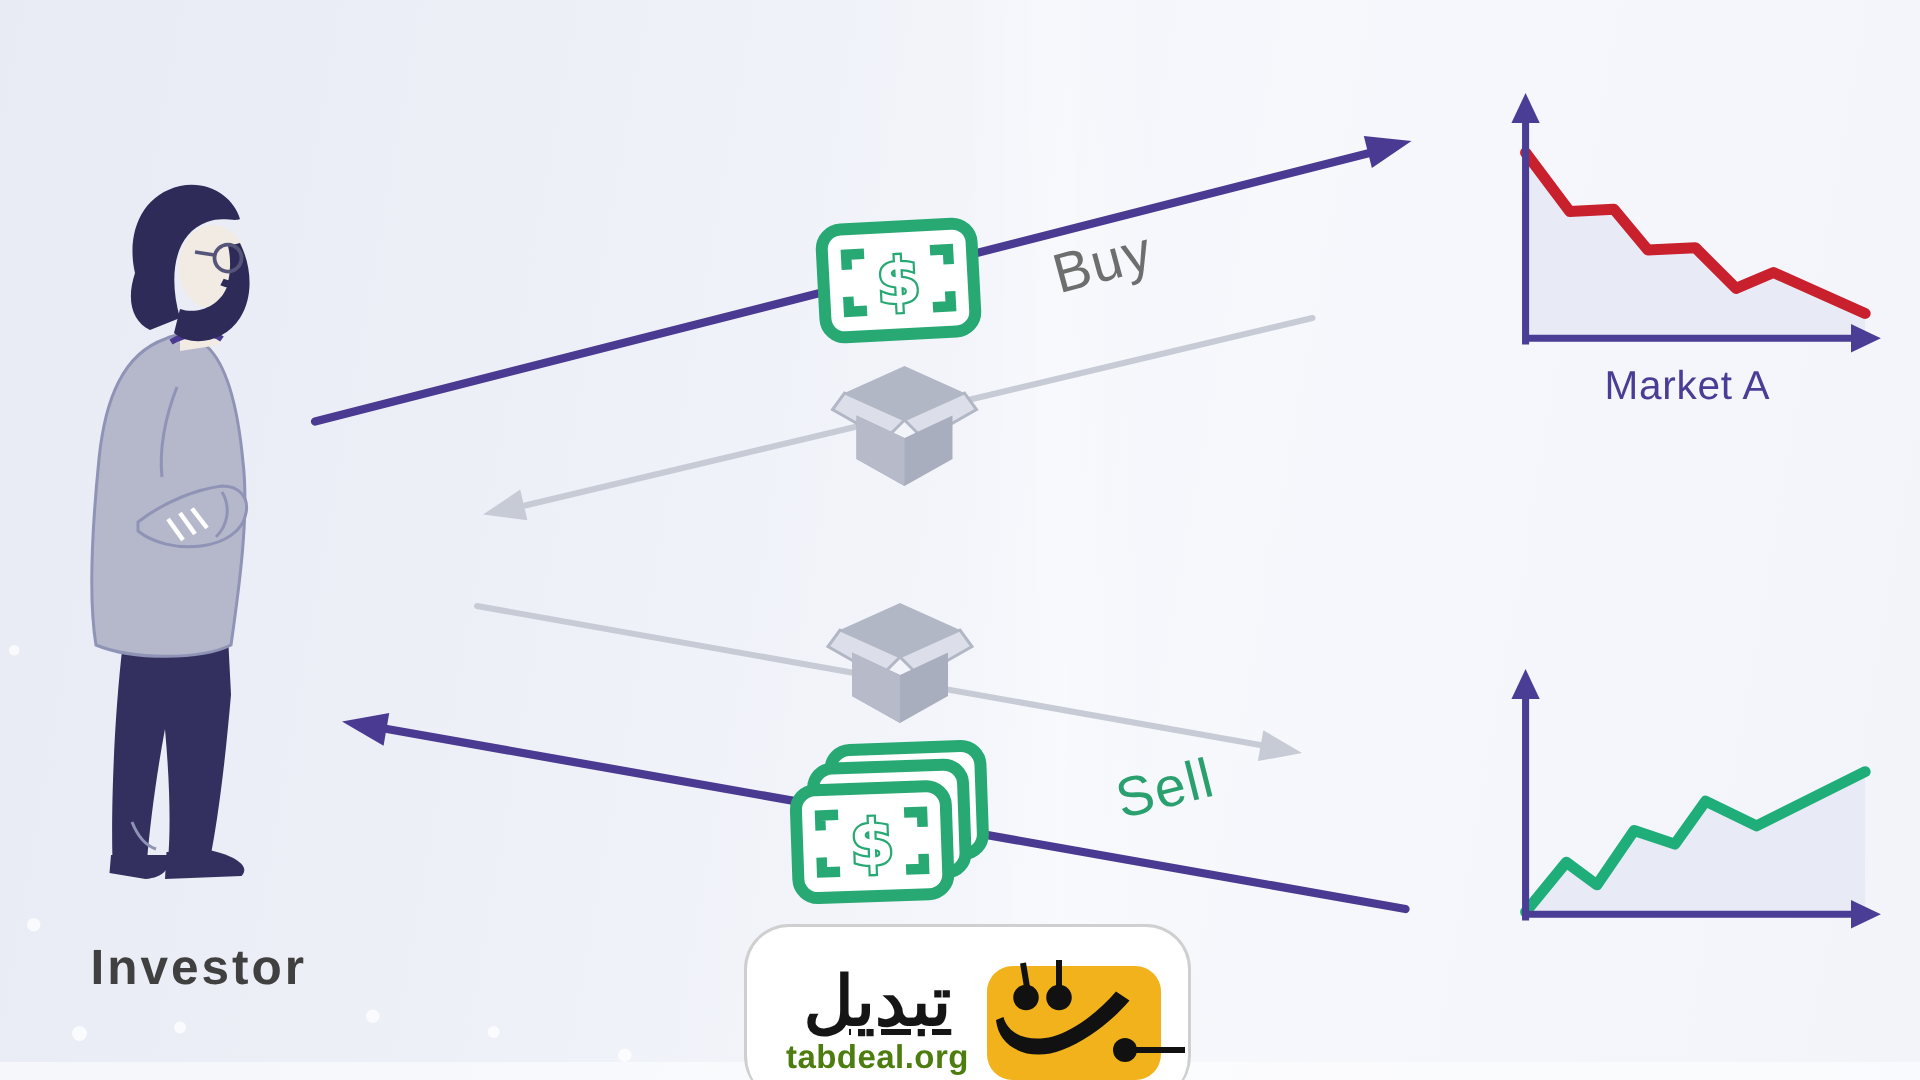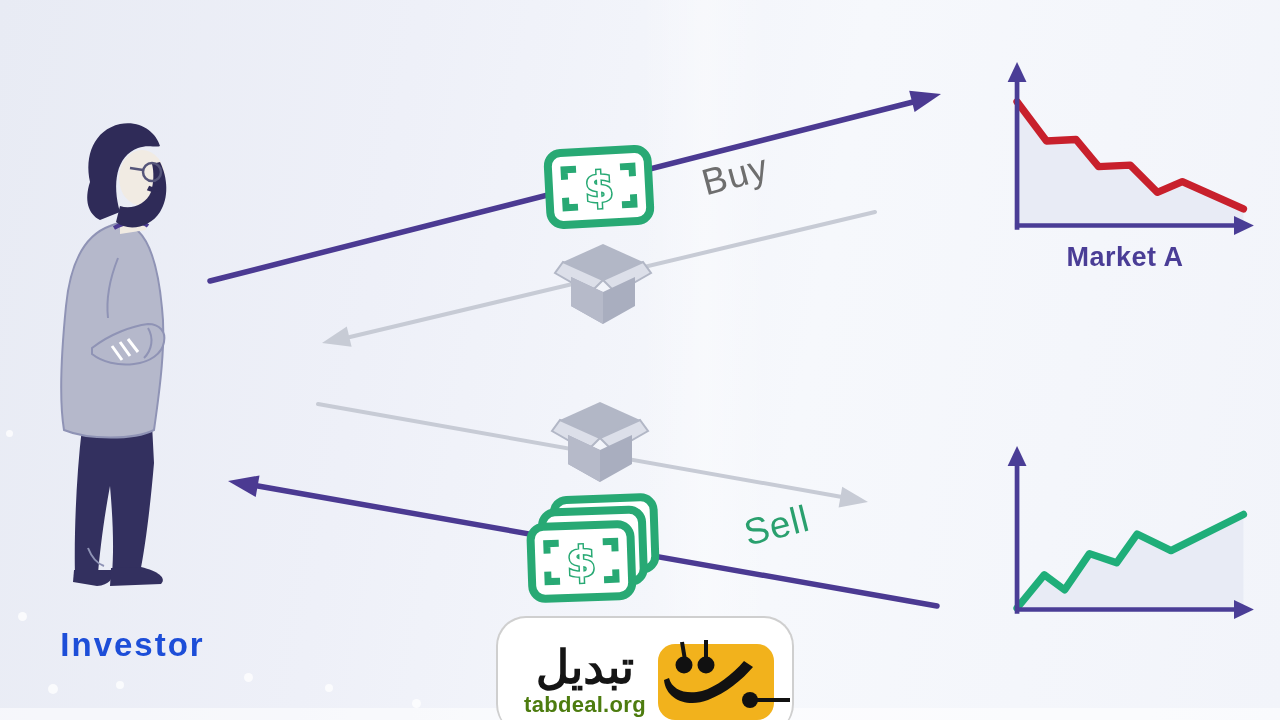--- a/index.html
+++ b/index.html
@@ -11,49 +11,49 @@
   .abs{position:absolute;}
   
   .dot{position:absolute;border-radius:50%;background:rgba(255,255,255,.75);}
   .band{position:absolute;top:0;bottom:0;width:130px;left:640px;
         background:linear-gradient(90deg,rgba(255,255,255,0) 0%,rgba(255,255,255,.35) 50%,rgba(255,255,255,0) 100%);}
   .bottom-strip{position:absolute;left:0;right:0;bottom:0;height:12px;background:rgba(255,255,255,.55);}
 
   
   .lbl-investor{
     left:30px;top:626px;width:205px;text-align:center;
-    font-size:33px;font-weight:700;letter-spacing:2px;color:#1d4ed8;
+    font-size:33px;font-weight:700;letter-spacing:2px;color:#404040;
   }
   .lbl-buy{
     left:703px;top:163px;font-size:37px;font-weight:500;color:#6e6e6e;
     transform:rotate(-15deg);transform-origin:left center;letter-spacing:1px;
   }
   .lbl-sell{
     left:745px;top:513px;font-size:37px;font-weight:500;color:#2aa06e;
     transform:rotate(-14deg);transform-origin:left center;letter-spacing:1px;
   }
   .chart{
     width:262px;text-align:center;
   }
   .chart svg{display:block;width:262px;height:182px;}
   .chart .chart-label{
-    font-size:27px;font-weight:700;color:#4a3d96;margin-top:2px;letter-spacing:.5px;
+    font-size:27px;font-weight:400;color:#4a3d96;margin-top:2px;letter-spacing:.5px;
   }
   #chart-a{left:994px;top:58px;}
   #chart-b{left:994px;top:442px;}
 
   
   .logo-pill{
     left:496px;top:616px;width:298px;height:118px;background:#ffffff;
     border-radius:30px;border:2px solid #cfcfcf;border-bottom:none;
     display:flex;align-items:center;justify-content:flex-start;box-sizing:border-box;
     padding:8px 10px 0 26px;gap:10px;
   }
   .logo-text{display:flex;flex-direction:column;align-items:center;line-height:1;}
-  .logo-fa{font-size:46px;font-weight:700;color:#151515;direction:rtl;}
+  .logo-fa{font-size:46px;font-weight:700;color:#151515;direction:rtl;text-decoration:underline;}
   .logo-domain{font-size:22px;font-weight:800;color:#4d7c0f;margin-top:4px;letter-spacing:.3px;}
   .logo-mark{width:150px;height:84px;flex:0 0 auto;}
 </style>
 </head>
 <body>
 
 <div class="band"></div>
 <div class="bottom-strip"></div>
 <div class="dot" style="left:18px;top:612px;width:9px;height:9px;"></div>
 <div class="dot" style="left:48px;top:684px;width:10px;height:10px;"></div>

